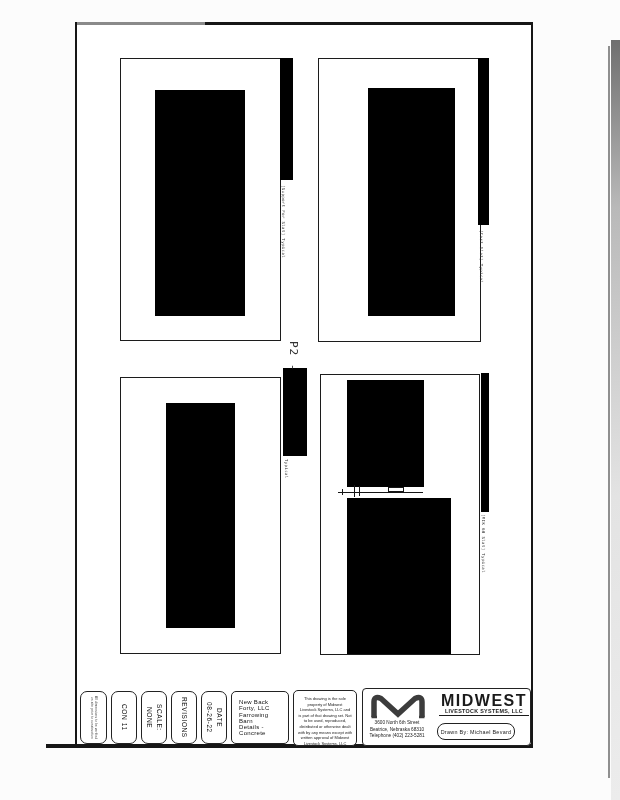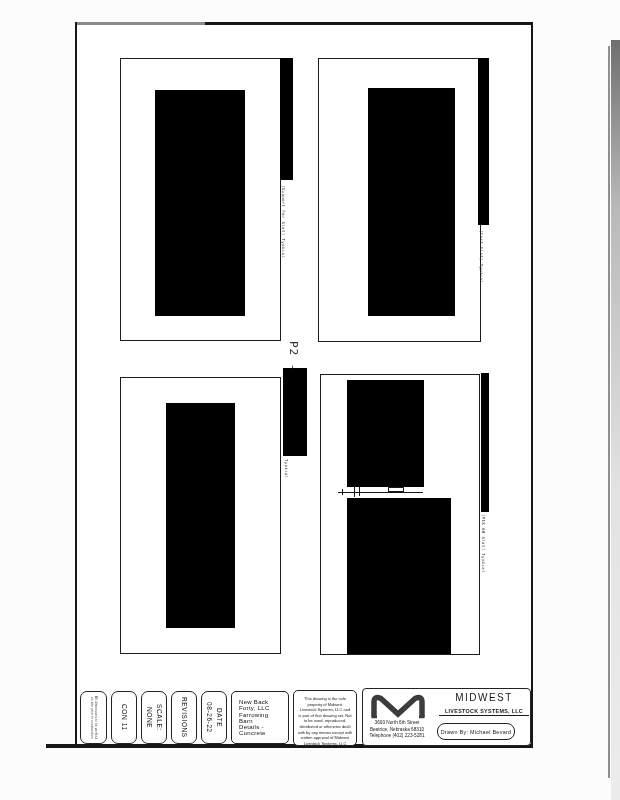--- a/index.html
+++ b/index.html
@@ -14,21 +14,21 @@
   .pill{position:absolute;box-sizing:border-box;border:1px solid #222;border-radius:7px;background:#fff;
         writing-mode:vertical-rl;display:flex;align-items:center;justify-content:center;
         text-align:center;white-space:pre-line;color:#111}
   .hbox{position:absolute;box-sizing:border-box;border:1px solid #222;border-radius:5px;background:#fff}
   .line{position:absolute;background:#161616}
   .finetext{font-size:3px;line-height:4px;letter-spacing:.2px;color:#333}
   .pilltext{font-size:6.5px;line-height:10px;letter-spacing:.6px}
   #project-box{display:flex;flex-direction:column;justify-content:space-between;padding:7px 5px 7px 7px;font-size:6px;letter-spacing:.3px}
   #disclaimer-box{font-size:4px;line-height:5.6px;text-align:center;white-space:pre-line;padding-top:5px;color:#222}
   #company-box{border-radius:4px}
-  #brand-name{position:absolute;left:76px;top:3px;width:90px;text-align:center;font-size:10px;font-weight:normal;letter-spacing:1.5px;color:#1a1a1a}
+  #brand-name{position:absolute;left:76px;top:3px;width:90px;text-align:center;font-size:16px;font-weight:bold;letter-spacing:1.5px;color:#1a1a1a}
   #brand-subname{position:absolute;left:76px;top:19px;width:90px;text-align:center;font-size:5.4px;font-weight:bold;letter-spacing:.3px;
                  border-bottom:1.6px solid #1a1a1a;padding-bottom:1px;color:#1a1a1a}
   #company-address{position:absolute;left:2px;top:31px;width:64px;text-align:center;font-size:4.7px;line-height:6.6px;white-space:pre-line;color:#222}
   #drawnby-box{position:absolute;left:74px;top:34px;width:78px;height:17px;box-sizing:border-box;border:1px solid #222;border-radius:8px;
                display:flex;align-items:center;justify-content:center;font-size:5.4px;letter-spacing:.3px;color:#222}
   #scan-shadow-line{position:absolute;left:608px;top:46px;width:2px;height:732px;background:#8f8f8f}
   #scan-shadow-band{position:absolute;left:611px;top:40px;width:9px;height:760px;
                     background:linear-gradient(#6f6f6f,#b9b9b9 22%,#e3e3e3 60%,#ececec)}
   #top-border-smudge{position:absolute;left:77px;top:22px;width:128px;height:3px;background:#8a8a8a}
   #bottom-border-stub{position:absolute;left:46px;top:744px;width:32px;height:4px;background:#161616}

